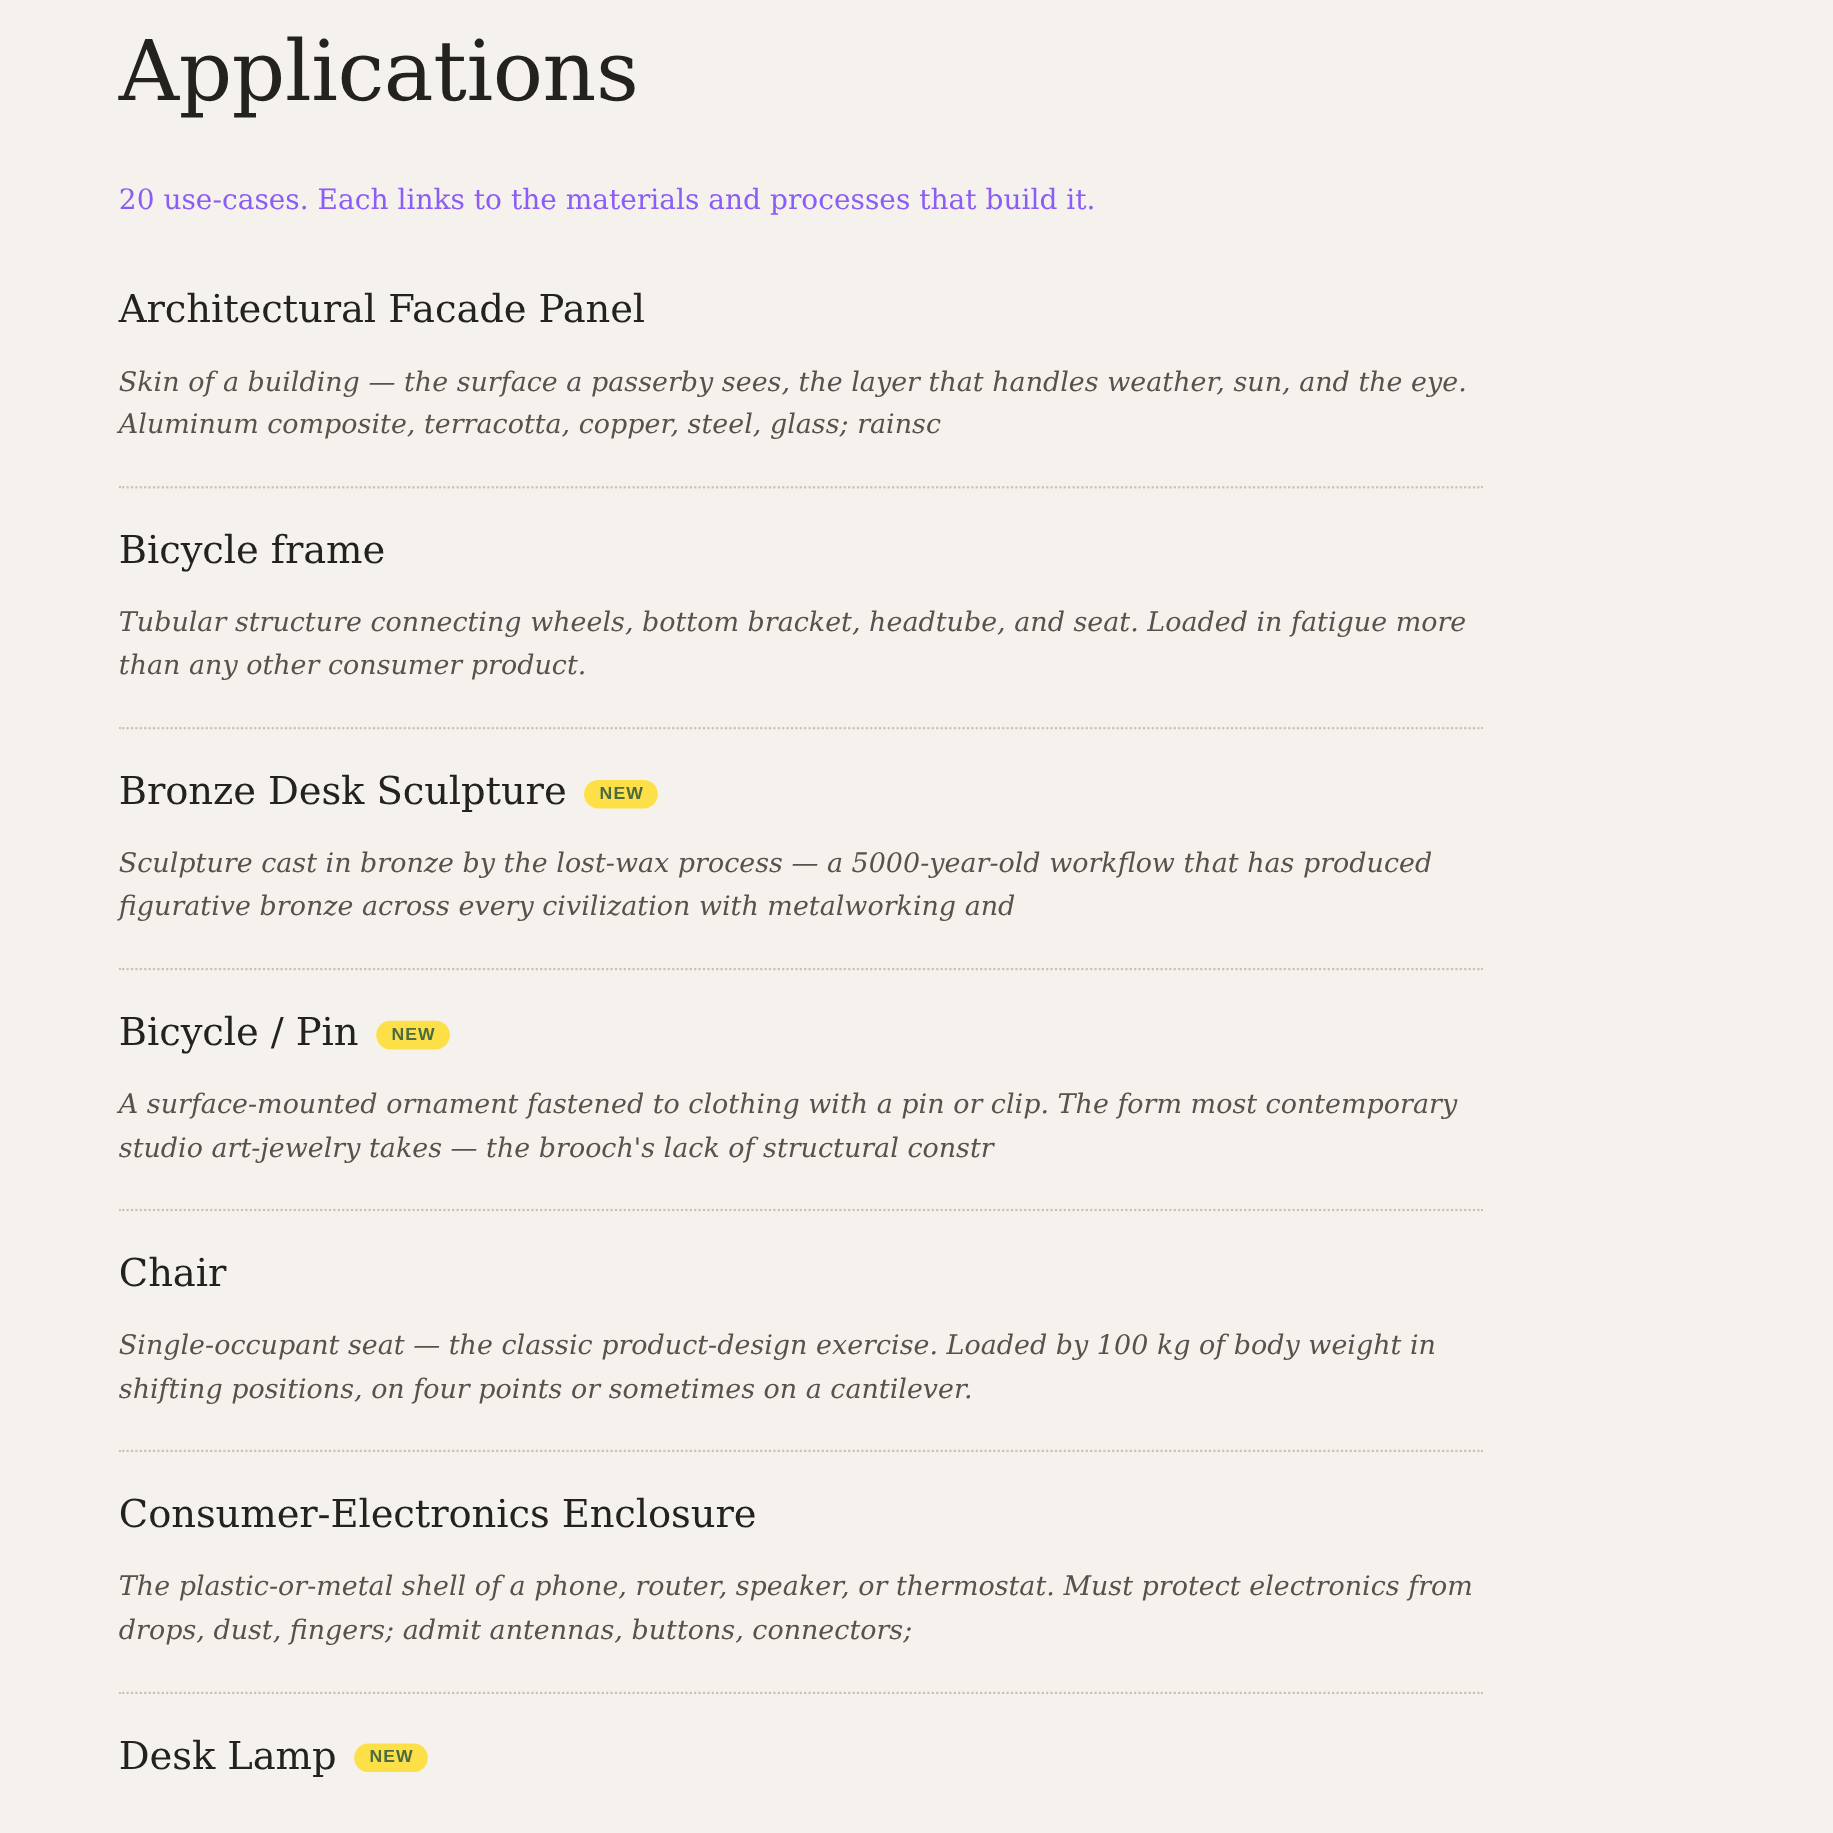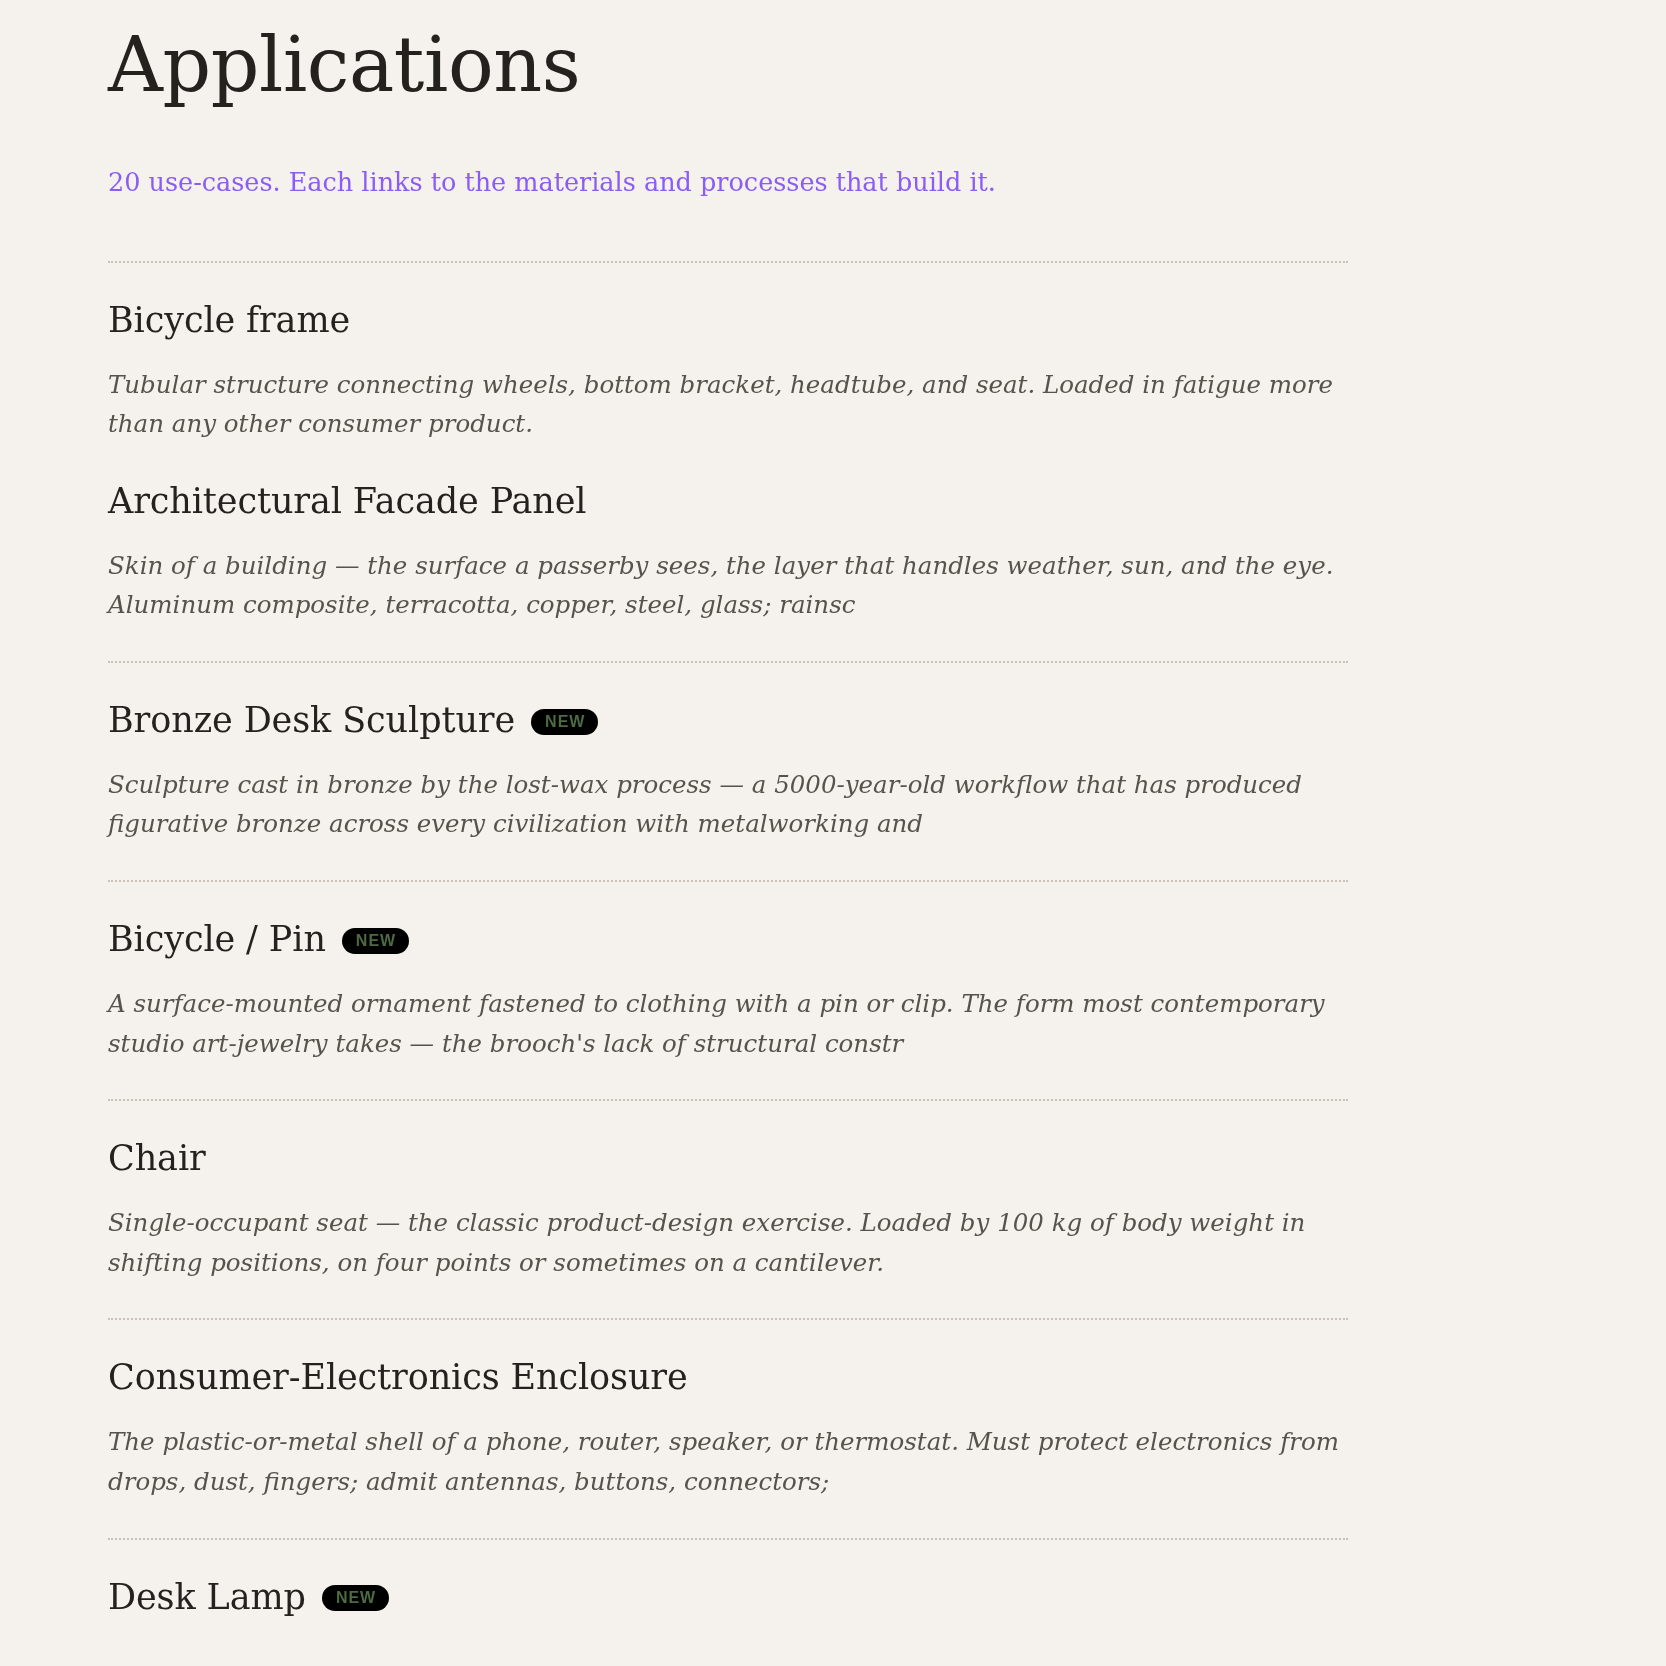--- a/index.html
+++ b/index.html
@@ -61,21 +61,21 @@
     font-family: "DejaVu Serif", "Liberation Serif", serif;
     font-size: 35px;
     font-weight: 400;
     color: #23221f;
     line-height: 1.25;
     letter-spacing: -0.1px;
     margin: 0;
   }
   .badge {
     display: inline-block;
-    background: #000000;
+    background: #fde047;
     color: #4d6b42;
     font-family: "Liberation Sans", "DejaVu Sans", sans-serif;
     font-size: 16px;
     font-weight: 700;
     letter-spacing: 1.0px;
     padding: 5px 13px 5px 14px;
     border-radius: 999px;
     line-height: 1;
     position: relative;
     top: 1px;
@@ -105,33 +105,33 @@
 
 <div class="page">
   <div class="inner">
 
     <h1 class="page-title">Applications</h1>
 
     <p class="page-subtitle">20 use-cases. Each links to the materials and processes that build it.</p>
 
     <ul class="entry-list" id="entry-list">
         <li class="entry">
+          <div class="entry-head">
+            <h2 class="entry-title">Architectural Facade Panel</h2>
+          </div>
+          <p class="entry-desc">Skin of a building — the surface a passerby sees, the layer that handles weather, sun, and the eye. Aluminum composite, terracotta, copper, steel, glass; rainsc</p>
+          <div class="entry-spacer-bottom"></div>
+        </li>
+        <li class="entry">
           <hr class="divider">
           <div class="entry-spacer-top"></div>
           <div class="entry-head">
             <h2 class="entry-title">Bicycle frame</h2>
           </div>
           <p class="entry-desc">Tubular structure connecting wheels, bottom bracket, headtube, and seat. Loaded in fatigue more than any other consumer product.</p>
-          <div class="entry-spacer-bottom"></div>
-        </li>
-        <li class="entry">
-          <div class="entry-head">
-            <h2 class="entry-title">Architectural Facade Panel</h2>
-          </div>
-          <p class="entry-desc">Skin of a building — the surface a passerby sees, the layer that handles weather, sun, and the eye. Aluminum composite, terracotta, copper, steel, glass; rainsc</p>
           <div class="entry-spacer-bottom"></div>
         </li>
         <li class="entry">
           <hr class="divider">
           <div class="entry-spacer-top"></div>
           <div class="entry-head">
             <h2 class="entry-title">Bronze Desk Sculpture</h2>
             <span class="badge">NEW</span>
           </div>
           <p class="entry-desc">Sculpture cast in bronze by the lost-wax process — a 5000-year-old workflow that has produced figurative bronze across every civilization with metalworking and</p>

